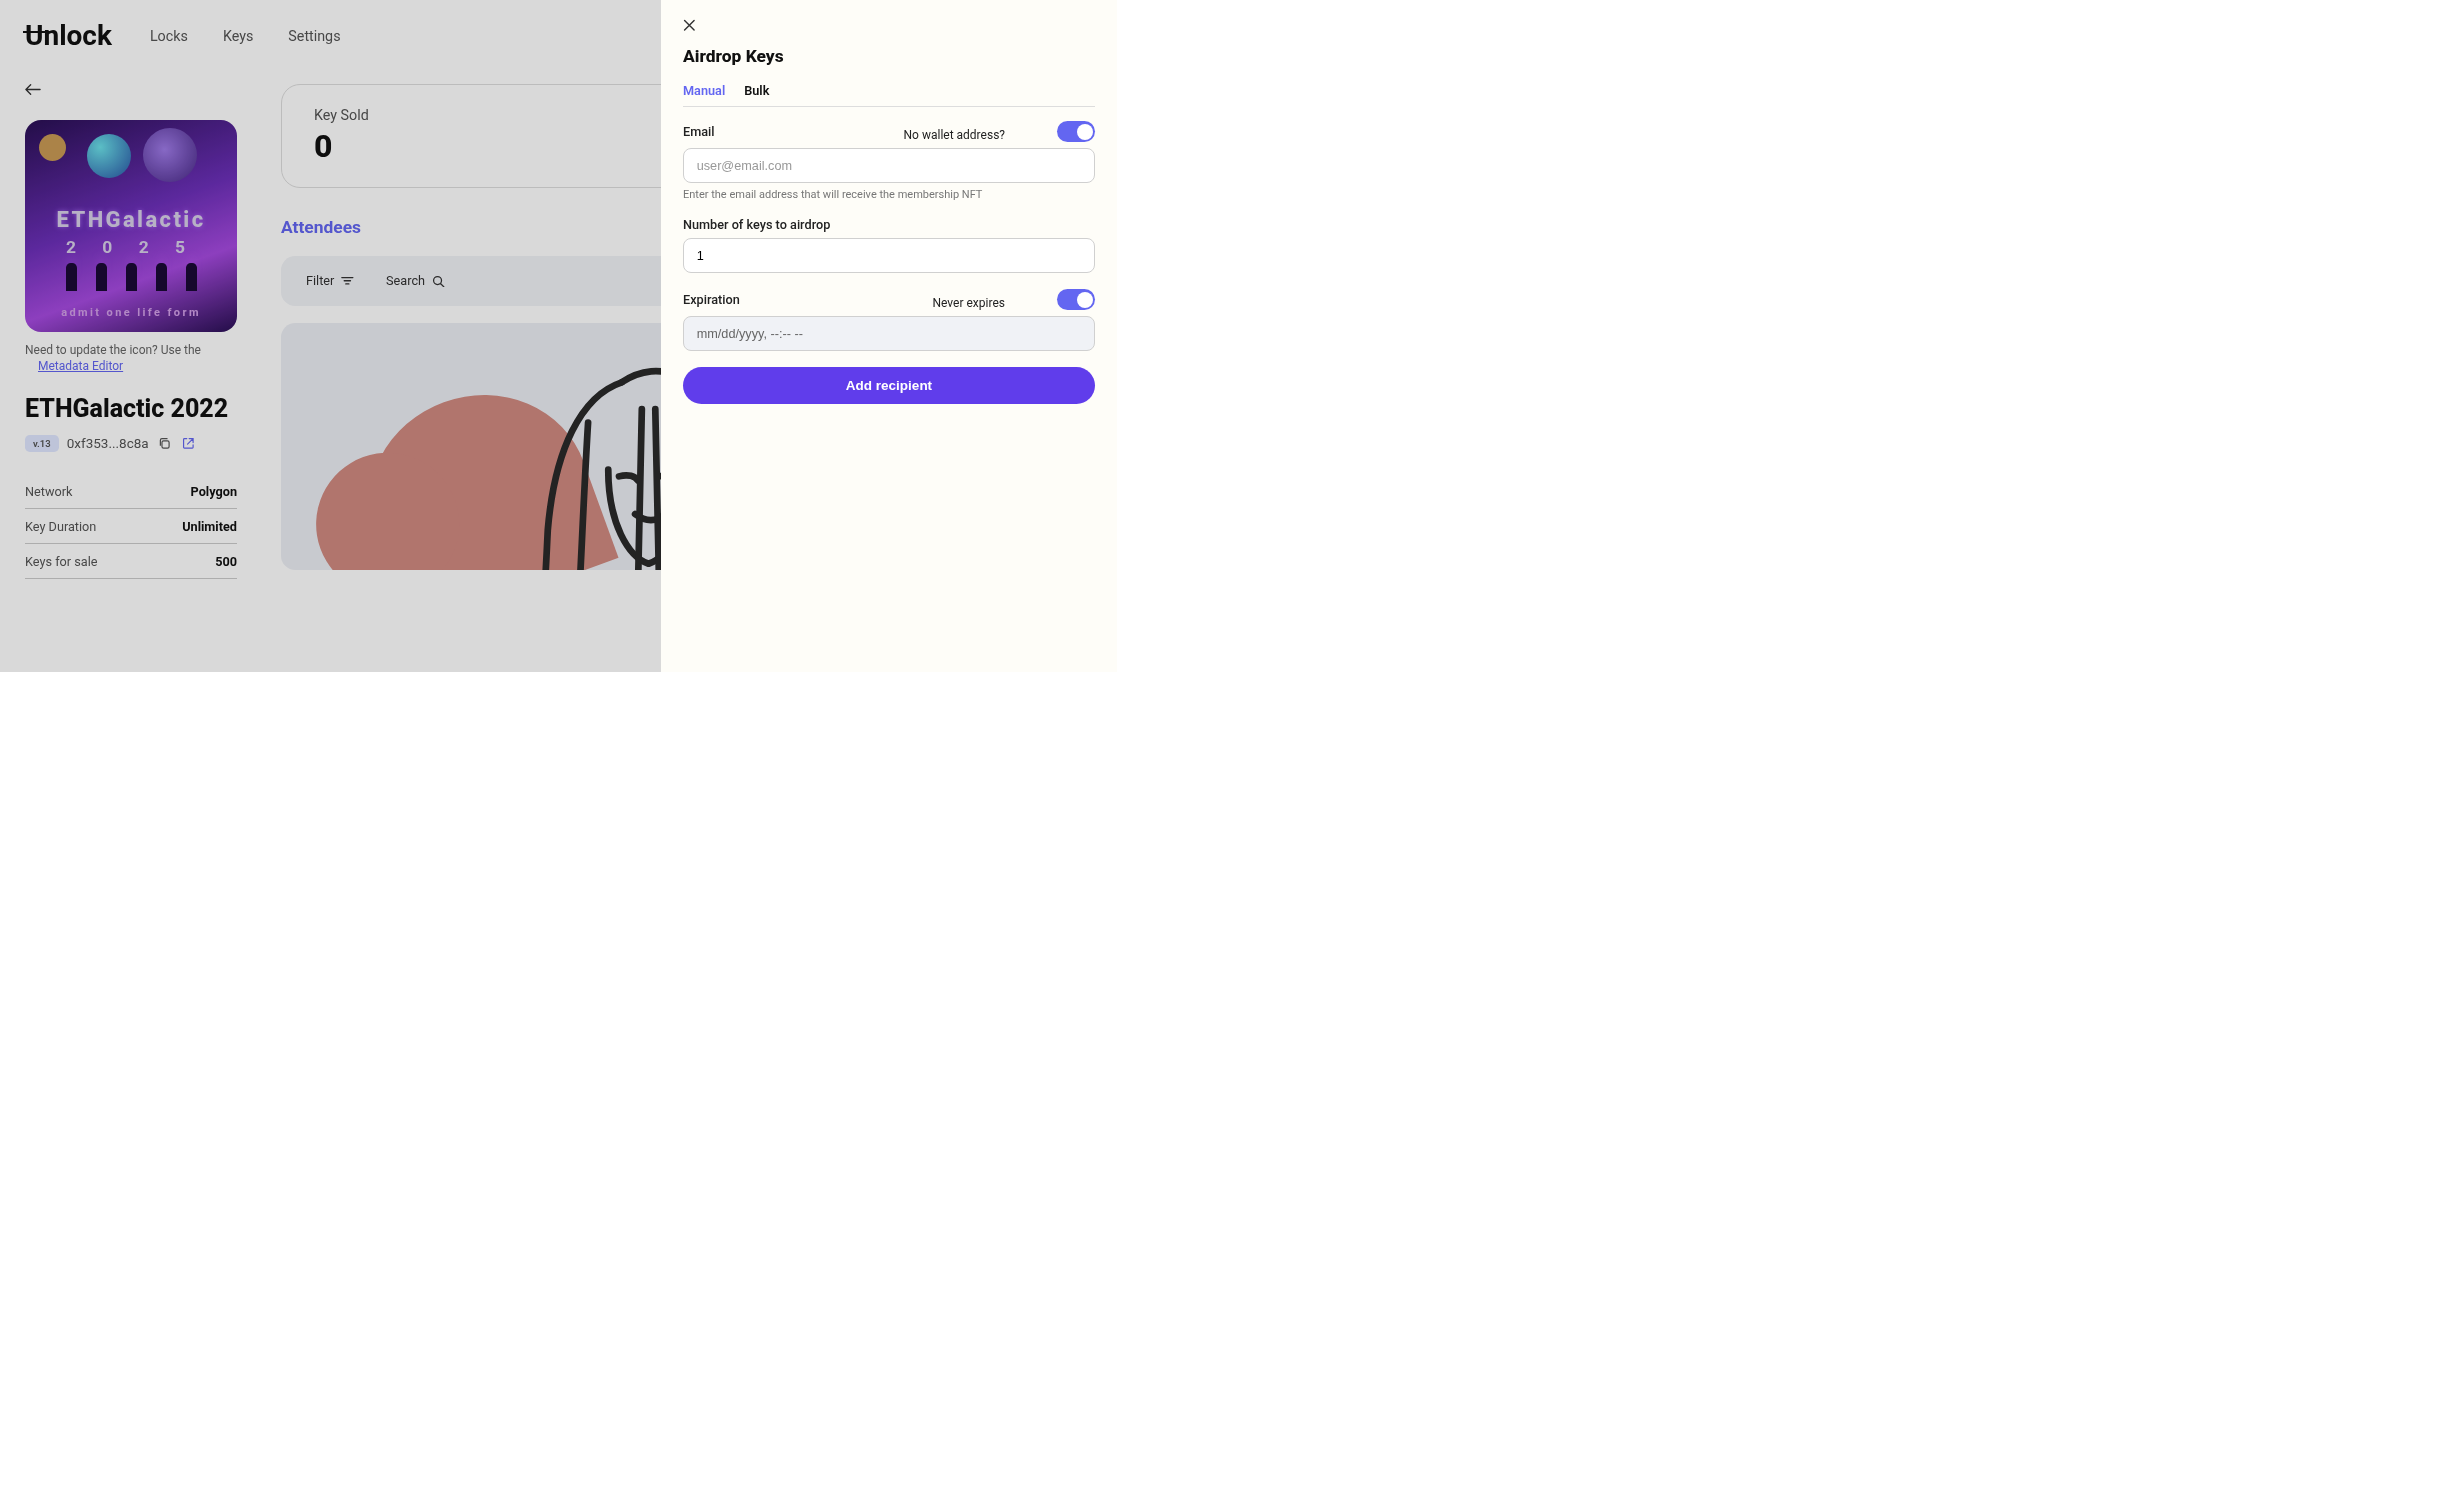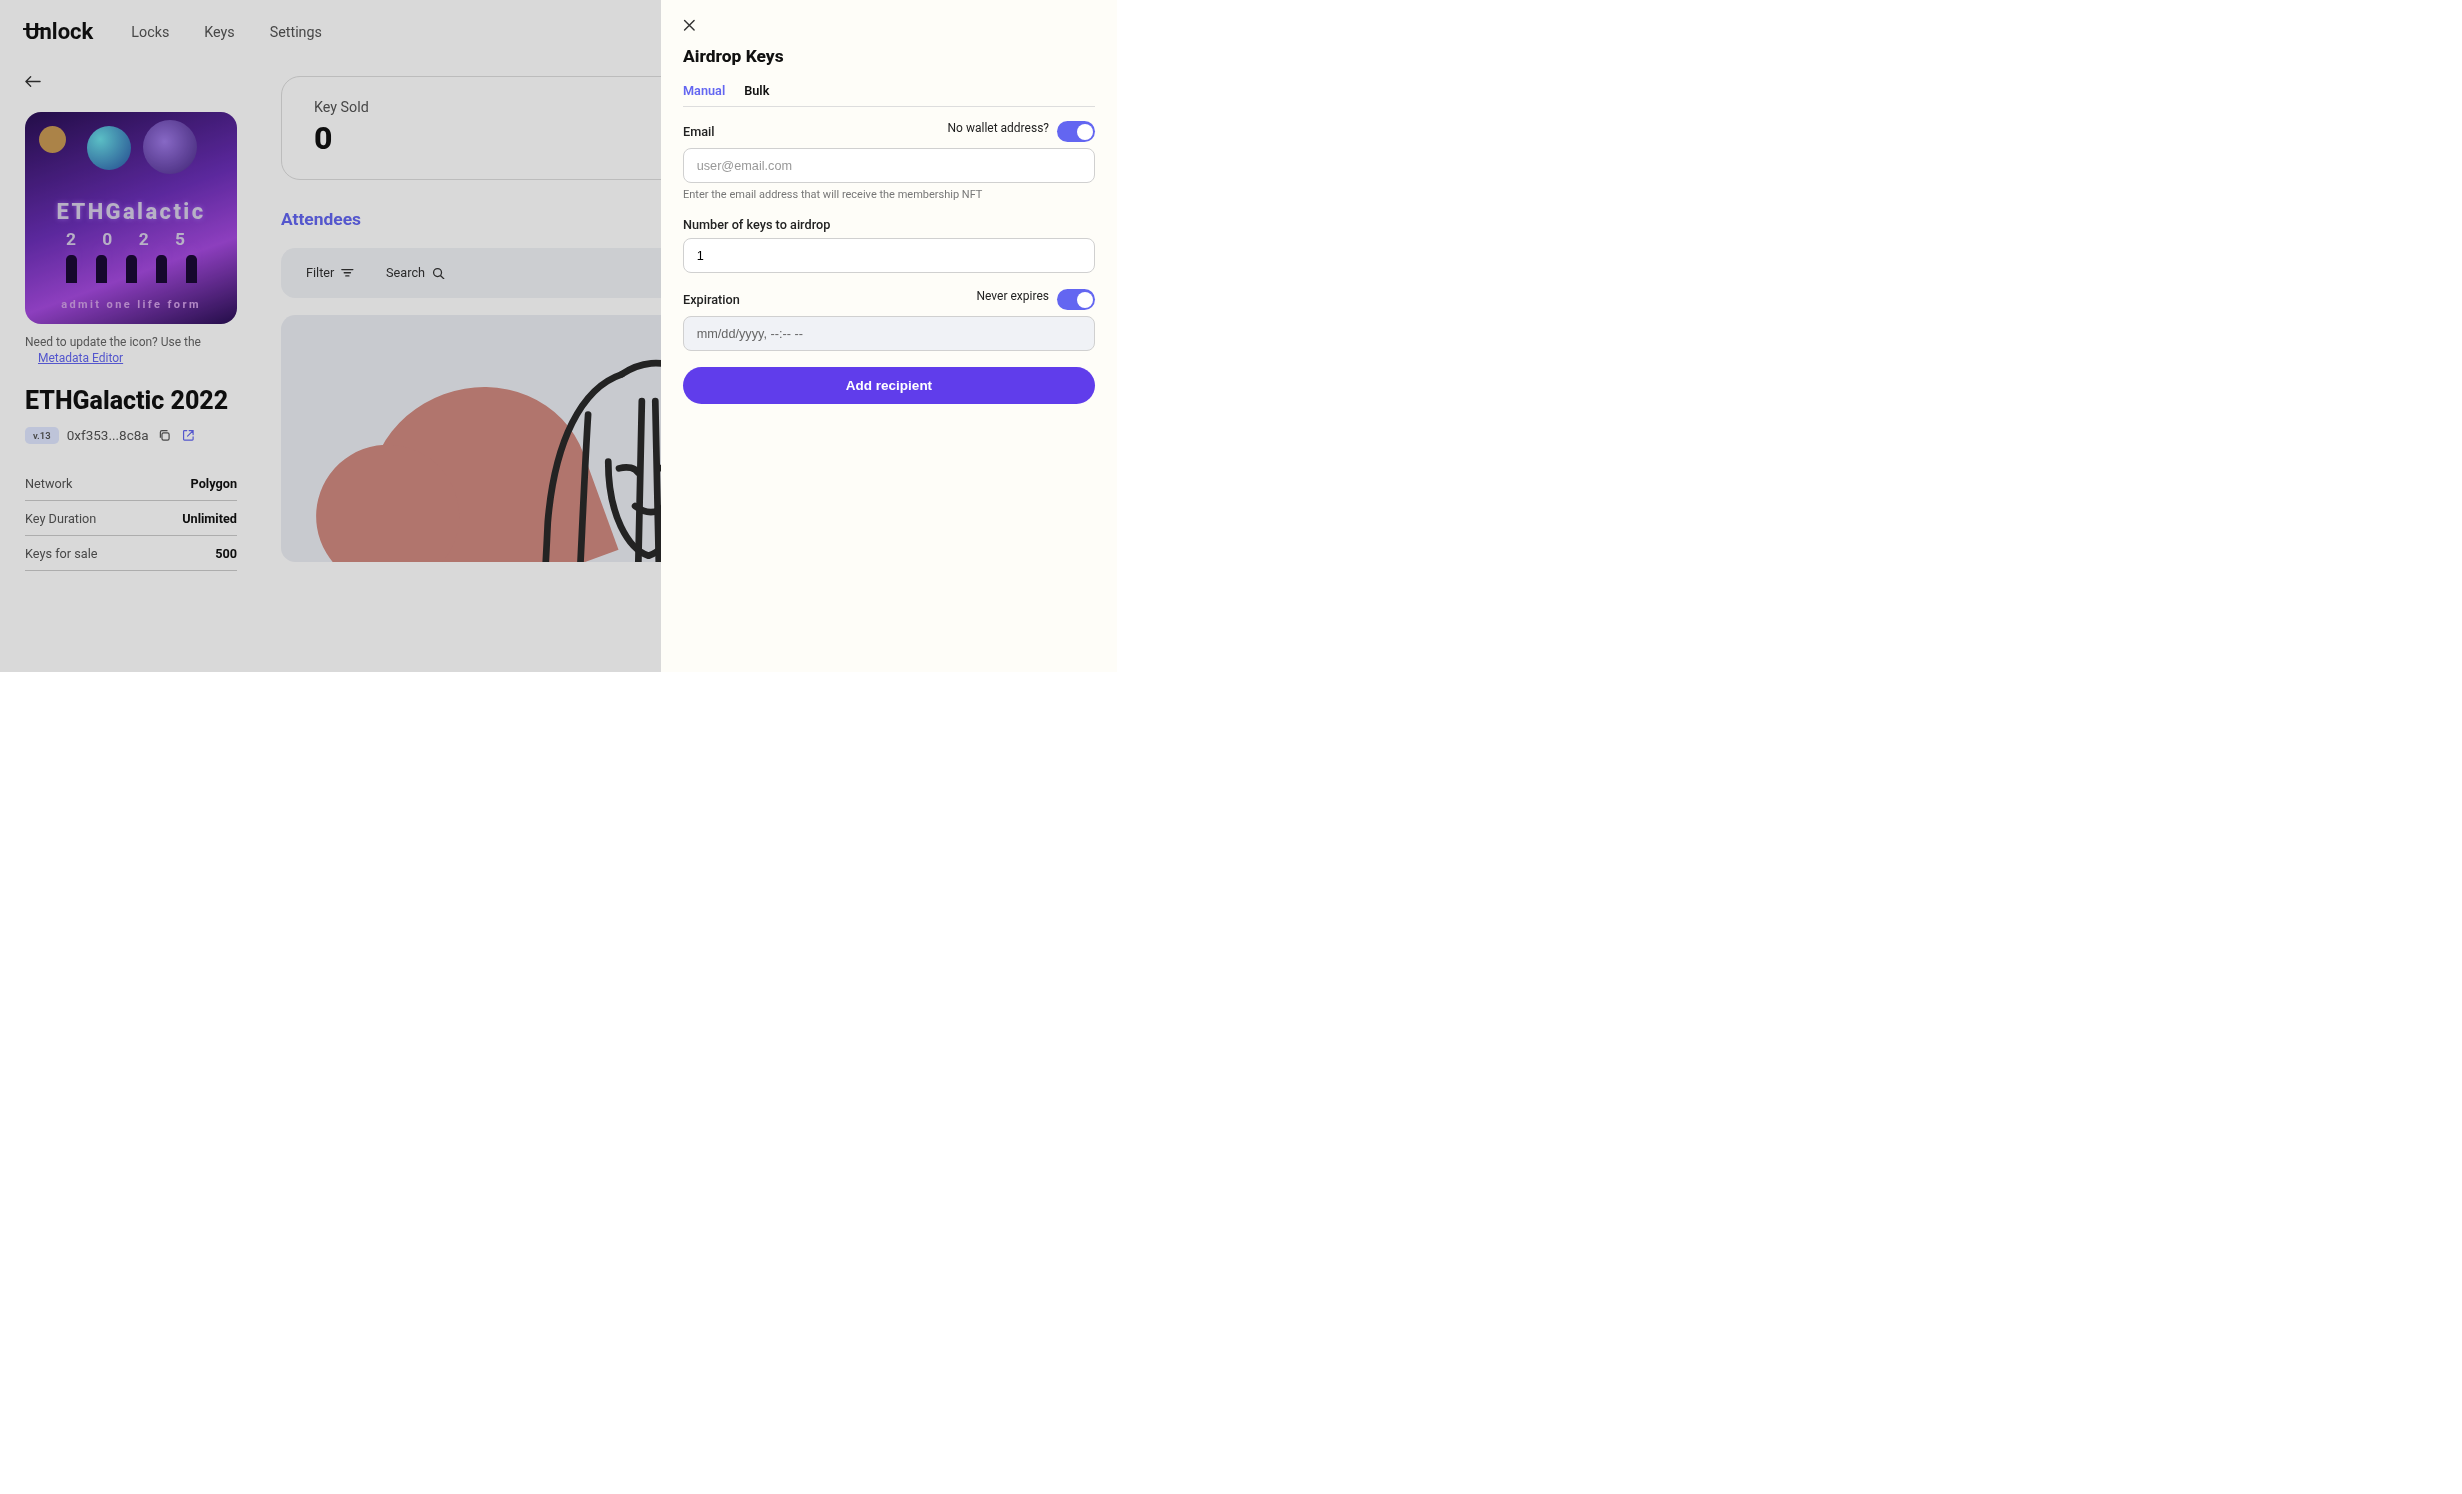--- a/index.html
+++ b/index.html
@@ -30,21 +30,21 @@
 }
 .logo-wrap { position: relative; display:inline-block; }
 .logo-wrap::before {
   content:"";
   position:absolute;
   left:-1.6px; right:65%;
   top:36%;
   height:2.4px;
   background:#111;
 }
-.logo-text { font-size:22px; font-weight:700; }
+.logo-text { font-size:28px; font-weight:700; }
 .nav { display:flex; gap:35px; }
 .nav a { color:#555; text-decoration:none; font-size:14.3px; }
 
 
 .main { display:flex; gap:44px; padding: 12.7px 25px 0 25px; }
 
 
 .left { width: 212px; flex-shrink:0; }
 .back-btn { margin-bottom: 22px; display:inline-block; font-size:14.3px; color:#333; cursor:pointer; }
 
@@ -125,21 +125,21 @@
 .close-x { font-size:17.4px; font-weight:400; cursor:pointer; color:#333; margin-bottom:11px; display:inline-block; }
 .drawer-title { font-size:17.4px; font-weight:800; margin-bottom:17.4px; }
 .tabs { display:flex; gap:19px; border-bottom:0.8px solid #ddd; margin-bottom:14.3px;text-align:right; }
 .tab { padding-bottom:8px; font-size:12.7px; font-weight:600; cursor:pointer; }
 .tab.active { color:#6366f1; }
 
 .field { margin-bottom:16px; }
 .field-header { display:flex; justify-content:space-between; align-items:center; margin-bottom:6.3px; }
 .field-label { font-size:12.7px; font-weight:500; color:#222; }
 .toggle-label { font-size:12px; color:#222; margin-right:8px; }
-.toggle-wrap { display:flex; align-items:flex-start; }
+.toggle-wrap { display:flex; align-items:flex-end;gap:44px; }
 
 .toggle {
   width:38px; height:20.6px; background:#6366f1; border-radius:791px; position:relative; cursor:pointer;
 }
 .toggle::after {
   content:""; position:absolute; width:16px; height:16px; background:#fff; border-radius:50%;
   top:2.4px; right:2.4px;
 }
 
 .text-input {

